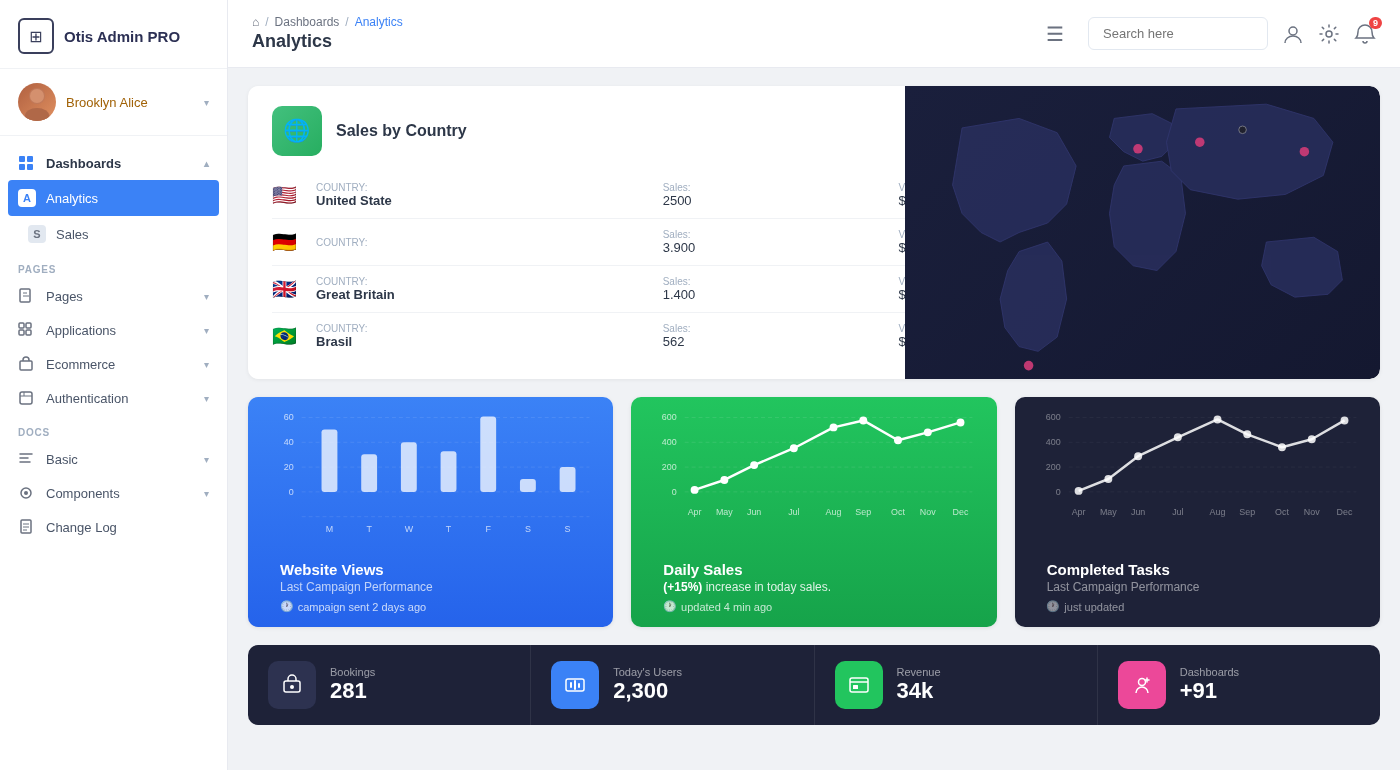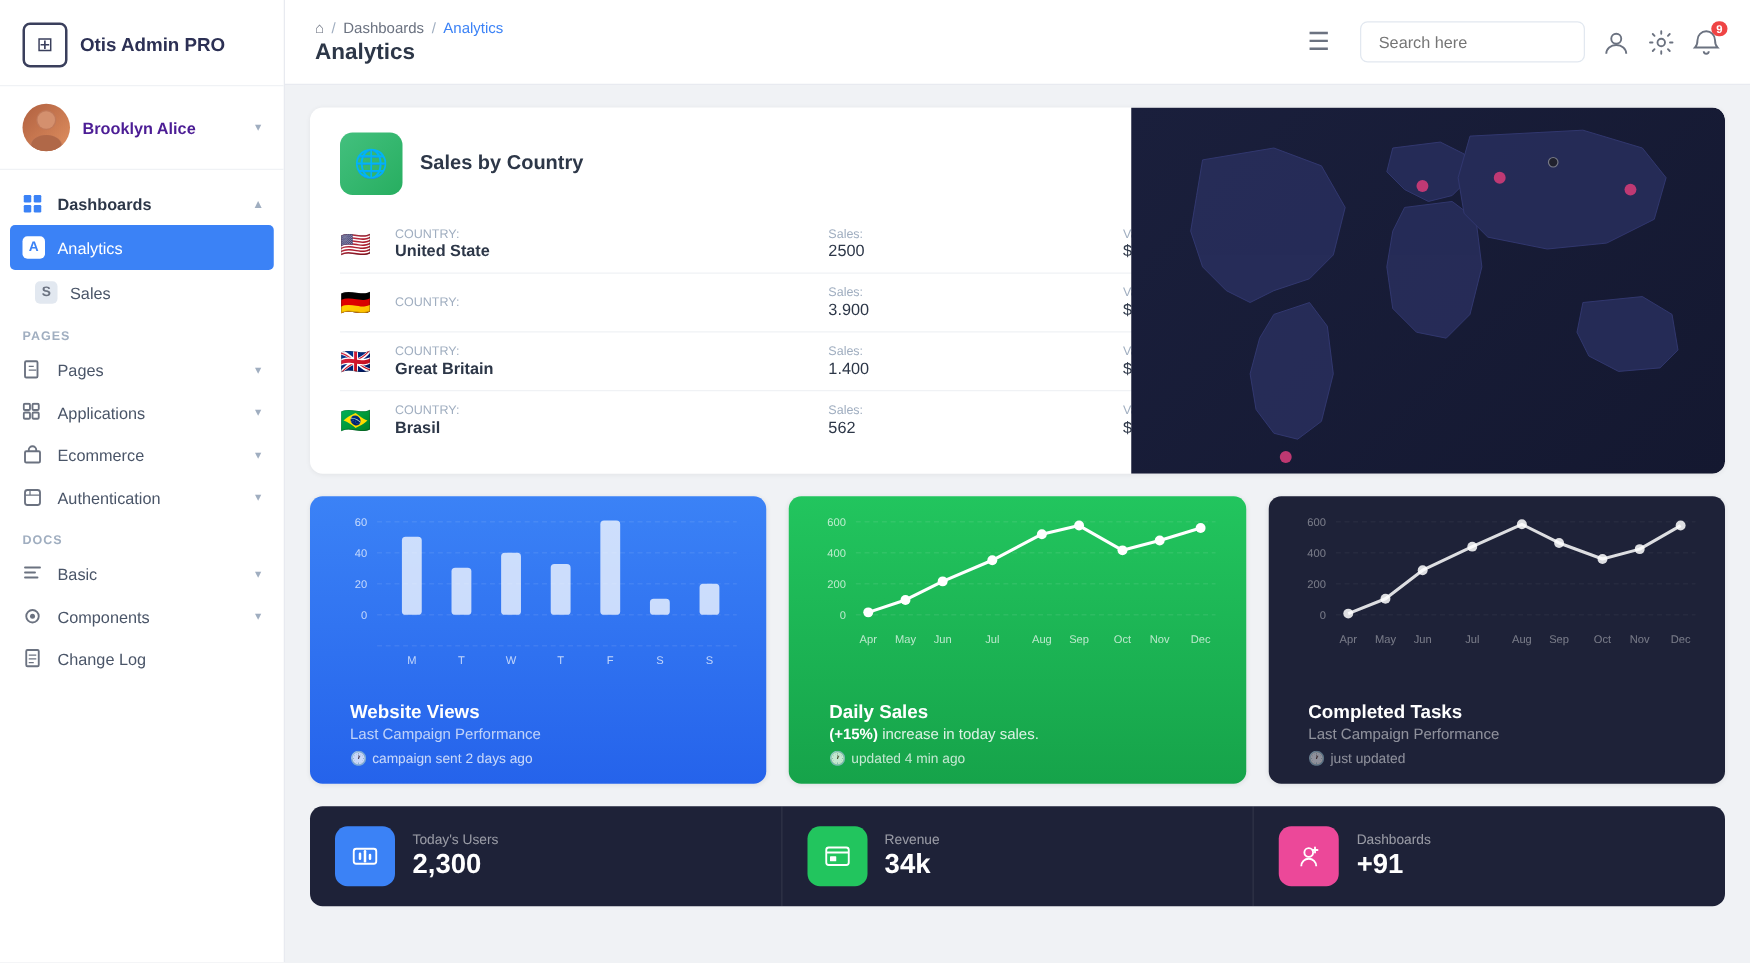--- a/index.html
+++ b/index.html
@@ -37,21 +37,21 @@
       padding: 14px 18px;
       border-bottom: 1px solid #f0f2f5;
     }
     .avatar {
       width: 38px; height: 38px; border-radius: 50%;
       background: linear-gradient(135deg, #b06040, #e09060);
       display: flex; align-items: center; justify-content: center;
       color: #fff; font-size: 14px; font-weight: 600;
       overflow: hidden;
     }
-    .user-name { font-size: 13px; color: #4c1d95; font-weight: 700; flex: 1; }
+    .user-name { font-size: 13px; color: #a16207; font-weight: 400; flex: 1; }
     .chevron { color: #a0aec0; font-size: 10px; }
 
     .sidebar-nav { padding: 10px 0; flex: 1; }
     .nav-item {
       display: flex; align-items: center; gap: 10px;
       padding: 9px 18px;
       cursor: pointer;
       font-size: 13px;
       color: #4a5568;
       position: relative;
@@ -636,20 +636,33 @@
           <div class="chart-card-meta">
             <span>🕐</span>
             <span>just updated</span>
           </div>
         </div>
       </div>
     </div>
 
     <div class="stat-bar">
       <div class="stat-item">
+        <div class="stat-icon-box stat-icon-dark">
+          <svg width="22" height="22" viewBox="0 0 22 22">
+              <rect x="3" y="7" width="16" height="11" rx="2" fill="none" stroke="white" stroke-width="1.5"></rect>
+              <path d="M7 7V5a4 4 0 018 0v2" fill="none" stroke="white" stroke-width="1.5"></path>
+              <circle cx="11" cy="13" r="2" fill="white"></circle>
+            </svg>
+        </div>
+        <div>
+          <div class="stat-label">Bookings</div>
+          <div class="stat-value">281</div>
+        </div>
+      </div>
+      <div class="stat-item">
         <div class="stat-icon-box stat-icon-blue">
           <svg width="22" height="22" viewBox="0 0 22 22">
               <rect x="2" y="5" width="18" height="12" rx="2" fill="none" stroke="white" stroke-width="1.5"></rect>
               <line x1="7" y1="9" x2="7" y2="13" stroke="white" stroke-width="2" stroke-linecap="round"></line>
               <line x1="11" y1="7" x2="11" y2="15" stroke="white" stroke-width="2" stroke-linecap="round"></line>
               <line x1="15" y1="10" x2="15" y2="13" stroke="white" stroke-width="2" stroke-linecap="round"></line>
             </svg>
         </div>
         <div>
           <div class="stat-label">Today's Users</div>

